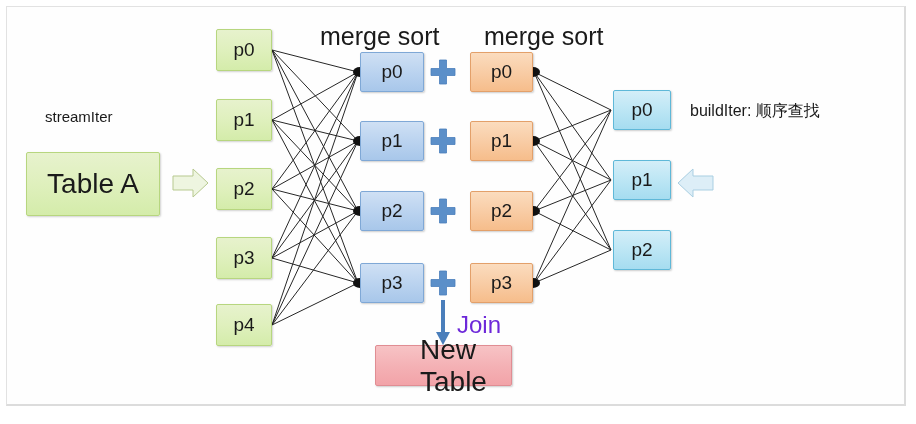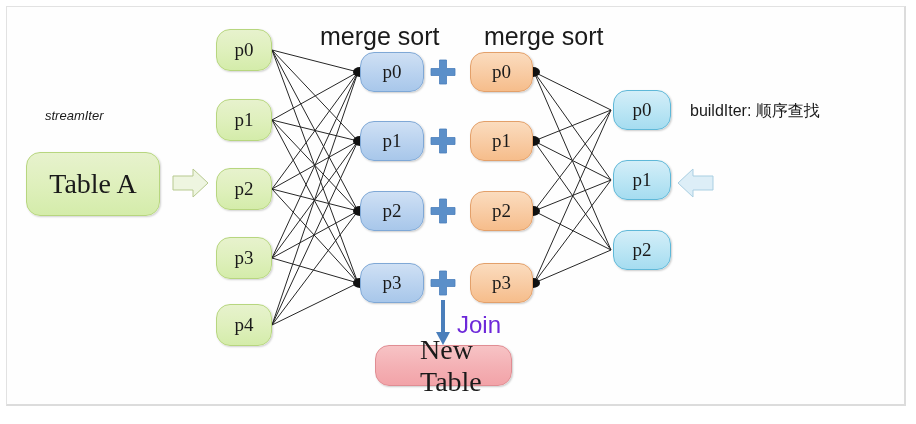--- a/index.html
+++ b/index.html
@@ -35,23 +35,23 @@
     left: 0; top: 0;
     width: 916px; height: 424px;
     pointer-events: none;
   }
   .node {
     position: absolute;
     box-sizing: border-box;
     display: flex;
     align-items: center;
     justify-content: center;
-    font-family: Liberation Serif, serif;
+    font-family: Liberation Sans, sans-serif;
     color: #1a1a1a;
-    border-radius: 14px;
+    border-radius: 2px;
   }
   .node-p {
     font-size: 19px;
   }
   .node-table {
     font-size: 28px;
   }
   
   .green {
     background: linear-gradient(to bottom, #e7f2cd 0%, #dff0bd 50%, #d4ecaa 100%);
@@ -83,21 +83,21 @@
     box-shadow: 1px 1px 2px rgba(0,0,0,0.2);
     padding-left: 44px;
   }
   .label {
     position: absolute;
     font-family: "Liberation Sans", sans-serif;
     color: #1a1a1a;
     white-space: nowrap;
   }
   .label-merge { font-size: 25px; }
-  .label-stream { font-size: 13px; font-style: italic; }
+  .label-stream { font-size: 15px; }
   .label-build { font-size: 16px; }
   .label-join { font-size: 24px; color: #6d28d9; text-align: right; }
   .plus {
     position: absolute;
     width: 26px;
     height: 26px;
   }
 </style>
 </head>
 <body>

